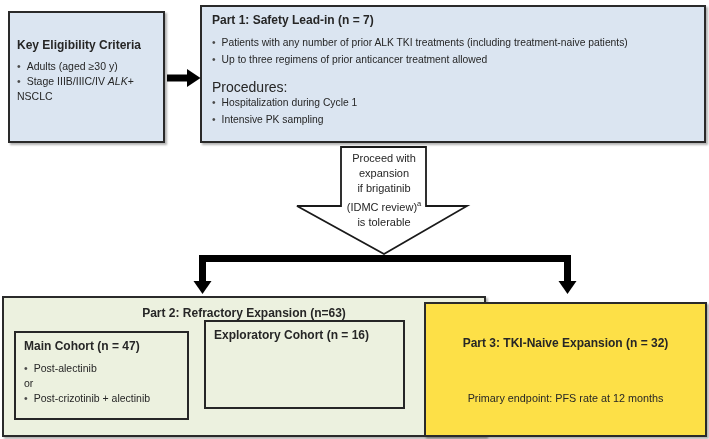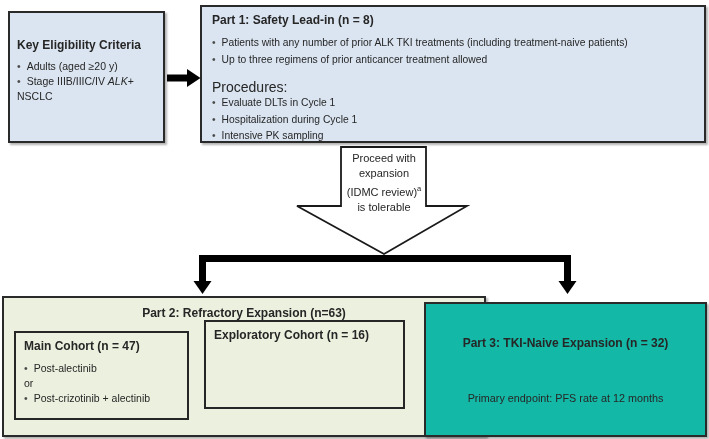--- a/index.html
+++ b/index.html
@@ -14,21 +14,21 @@
   }
   .box {
     position: absolute;
     box-sizing: border-box;
     border: 2px solid #2a2a2a;
     box-shadow: 2px 2px 2px rgba(0,0,0,0.30);
     z-index: 1;
   }
   .blue  { background: #dbe5f1; }
   .green { background: #ecf1df; }
-  .peach { background: #14b8a6; gap: 39px; }
+  .peach { background: #fde047; gap: 39px; }
 
   .box-title { font-weight: bold; font-size: 12px; }
 
   ul.blist { list-style: none; margin: 0; padding: 0; font-size: 10.5px; }
   ul.blist li::before { content: "\2022"; margin-right: 6px; color: #4a4a4a; }
   ul.blist li.nobullet::before { content: none; }
 
   
   ul.hang li { padding-left: 13px; text-indent: -13px; }
 
@@ -75,36 +75,35 @@
   #arrow-layer { position: absolute; left: 0; top: 0; z-index: 2; pointer-events: none; }
 </style>
 </head>
 <body>
 
 <div id="canvas">
 
   <div class="box blue" id="eligibility-box">
     <div class="box-title">Key Eligibility Criteria</div>
     <ul class="blist">
-      <li><span>Adults (aged ≥20 y)</span></li>
+      <li><span>Adults (aged ≥30 y)</span></li>
       <li><span>Stage IIIB/IIIC/IV </span><i>ALK</i><span>+</span>
         <div>NSCLC</div>
       </li>
     </ul>
   </div>
 
   <div class="box blue" id="part1-box">
-    <div class="box-title">Part 1: Safety Lead-in (n = 8)</div>
+    <div class="box-title">Part 1: Safety Lead-in (n = 7)</div>
     <ul class="blist hang">
       <li>Patients with any number of prior ALK TKI treatments (including treatment-naive patients)</li>
       <li>Up to three regimens of prior anticancer treatment allowed</li>
     </ul>
     <div class="plabel">Procedures:</div>
     <ul class="blist hang">
-      <li>Evaluate DLTs in Cycle 1</li>
       <li>Hospitalization during Cycle 1</li>
       <li>Intensive PK sampling</li>
     </ul>
   </div>
 
   <svg id="arrow-layer" width="709" height="439" viewBox="0 0 709 439">
 
     <g>
       <path d="M167,78 H188" stroke="#000000" stroke-width="7" fill="none"></path>
       <polygon points="187,69 187,87 200.5,78" fill="#000000"></polygon>
@@ -117,20 +116,21 @@
       <path d="M202.5,258.5 V282" stroke="#000000" stroke-width="7" fill="none"></path>
       <path d="M567.5,258.5 V282" stroke="#000000" stroke-width="7" fill="none"></path>
       <polygon points="193.5,281 211.5,281 202.5,294" fill="#000000"></polygon>
       <polygon points="558.5,281 576.5,281 567.5,294" fill="#000000"></polygon>
     </g>
   </svg>
 
   <div id="funnel-text">
     <div>Proceed with</div>
     <div>expansion</div>
+    <div>if brigatinib</div>
     <div><span>(IDMC review)</span><sup>a</sup></div>
     <div>is tolerable</div>
   </div>
 
   <div class="box green" id="part2-box">
     <div class="box-title">Part 2: Refractory Expansion (n=63)</div>
 
     <div class="cohort" id="main-cohort-box">
       <div class="box-title">Main Cohort (n = 47)</div>
       <ul class="blist">

